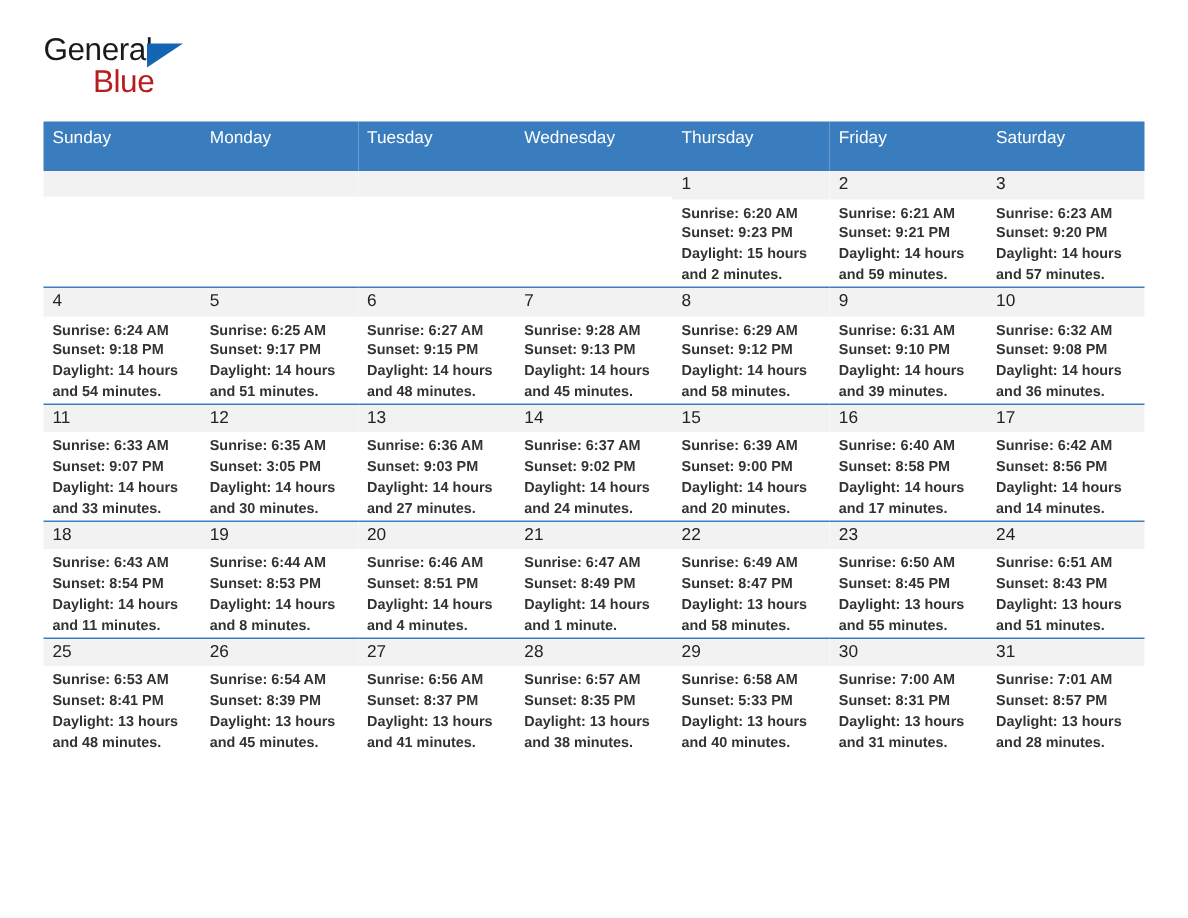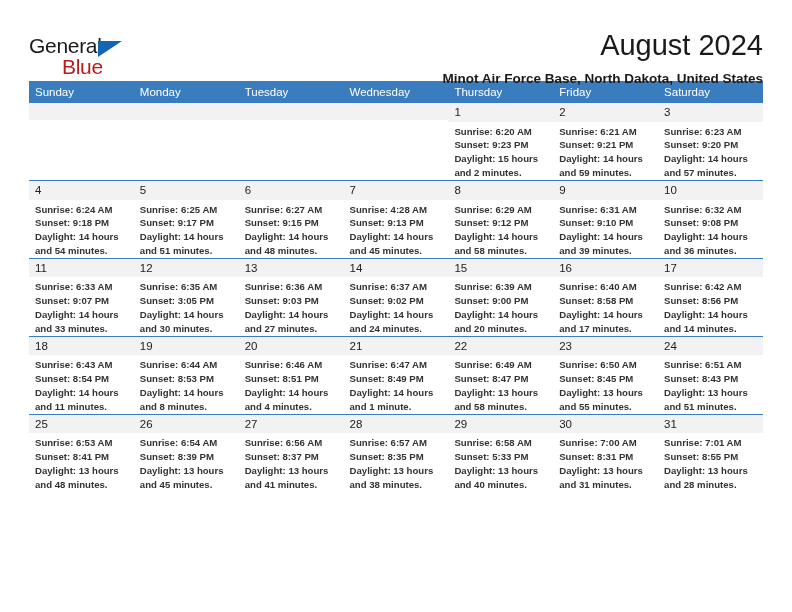--- a/index.html
+++ b/index.html
@@ -20,21 +20,21 @@
     height: 612px;
     box-sizing: border-box;
     padding: 0 29px;
   }
 
   
   .masthead {
     display: flex;
     align-items: flex-start;
     justify-content: space-between;
-    padding-top: 30px;
+    padding-top: 18px;
     height: 72px;
     box-sizing: border-box;
   }
   .brand {
     position: relative;
     width: 120px;
     height: 52px;
     flex: 0 0 auto;
   }
   .brand-general {
@@ -91,21 +91,21 @@
     width: 734px;
     border-collapse: collapse;
     table-layout: fixed;
   }
   .cal th {
     background: #3a7dbf;
     color: #ffffff;
     font-size: 11.5px;
     font-weight: normal;
     text-align: left;
-    padding: 5px 0 5px 6px;
+    padding: 5px 0 16px 6px;
     height: 11px;
     letter-spacing: 0px;
   }
   .cal td {
     vertical-align: top;
     padding: 0;
     border-top: 1.4px solid #3a7dbf;
     height: 74px;
     box-sizing: border-box;
     background: #ffffff;
@@ -139,24 +139,20 @@
 <div class="page">
 
   <div class="masthead">
 
     <div class="brand">
       <span class="brand-general">General</span>
       <span class="brand-tri"></span>
       <span class="brand-blue">Blue</span>
     </div>
 
-    <div class="title-block">
-      <div class="cal-title">August 2024</div>
-      <div class="cal-subtitle">Minot Air Force Base, North Dakota, United States</div>
-    </div>
 
   </div>
 
   <table class="cal">
     <colgroup>
       <col style="width:14.2857%">
         <col style="width:14.2857%">
         <col style="width:14.2857%">
       <col style="width:14.2857%">
         <col style="width:14.2857%">
@@ -240,21 +236,21 @@
             <div class="info">
               <div>Sunrise: 6:27 AM</div>
               <div>Sunset: 9:15 PM</div>
               <div>Daylight: 14 hours</div>
               <div>and 48 minutes.</div>
             </div>
           </td>
           <td>
             <div class="daynum">7</div>
             <div class="info">
-              <div>Sunrise: 4:28 AM</div>
+              <div>Sunrise: 9:28 AM</div>
               <div>Sunset: 9:13 PM</div>
               <div>Daylight: 14 hours</div>
               <div>and 45 minutes.</div>
             </div>
           </td>
           <td>
             <div class="daynum">8</div>
             <div class="info">
               <div>Sunrise: 6:29 AM</div>
               <div>Sunset: 9:12 PM</div>
@@ -463,21 +459,21 @@
               <div>Sunrise: 7:00 AM</div>
               <div>Sunset: 8:31 PM</div>
               <div>Daylight: 13 hours</div>
               <div>and 31 minutes.</div>
             </div>
           </td>
           <td>
             <div class="daynum">31</div>
             <div class="info">
               <div>Sunrise: 7:01 AM</div>
-              <div>Sunset: 8:55 PM</div>
+              <div>Sunset: 8:57 PM</div>
               <div>Daylight: 13 hours</div>
               <div>and 28 minutes.</div>
             </div>
           </td>
         </tr>
       </tbody>
   </table>
 
 </div>
 

